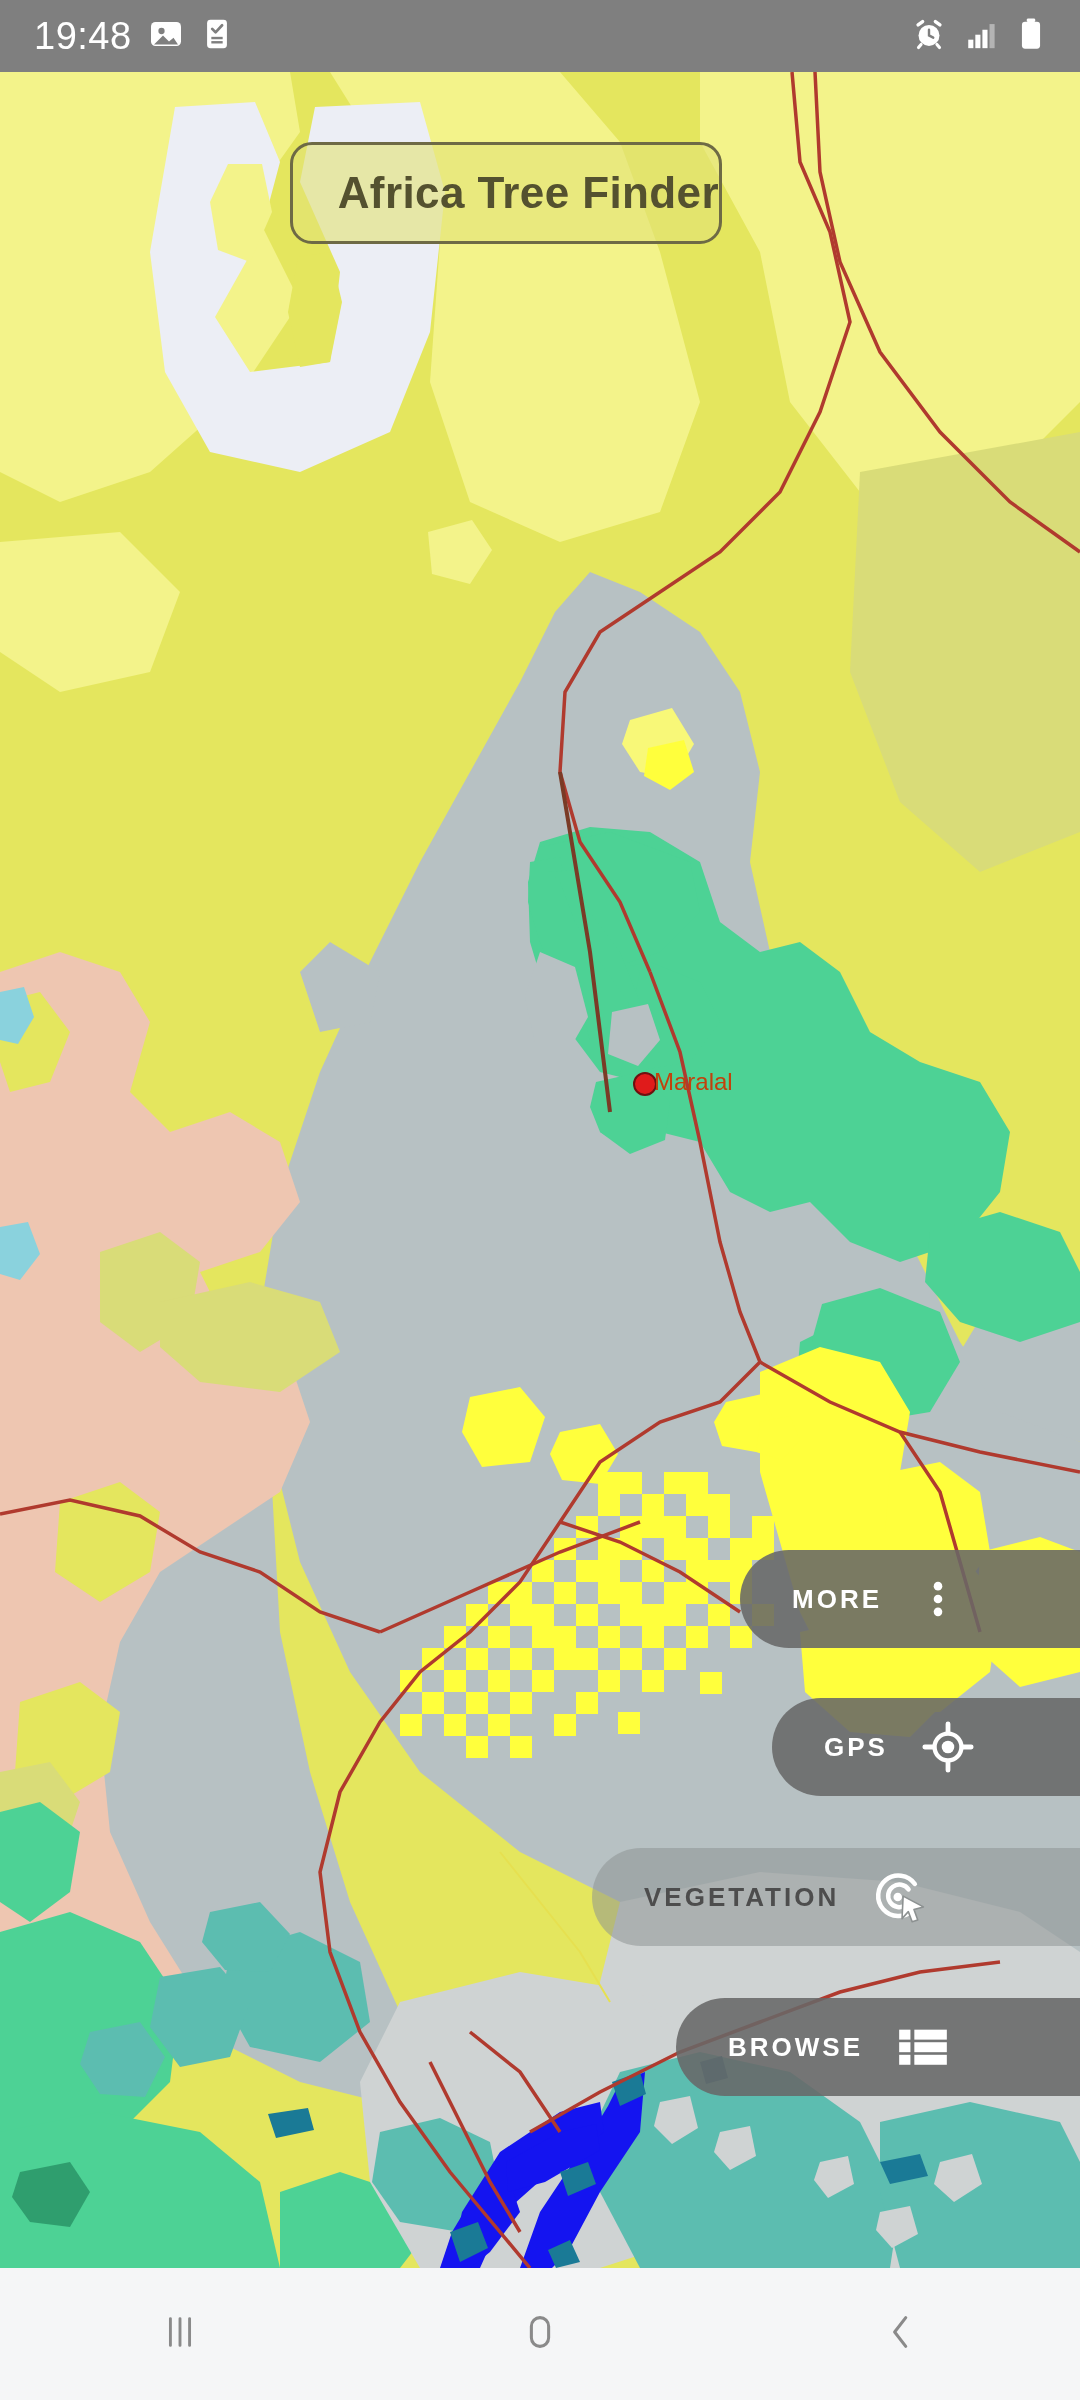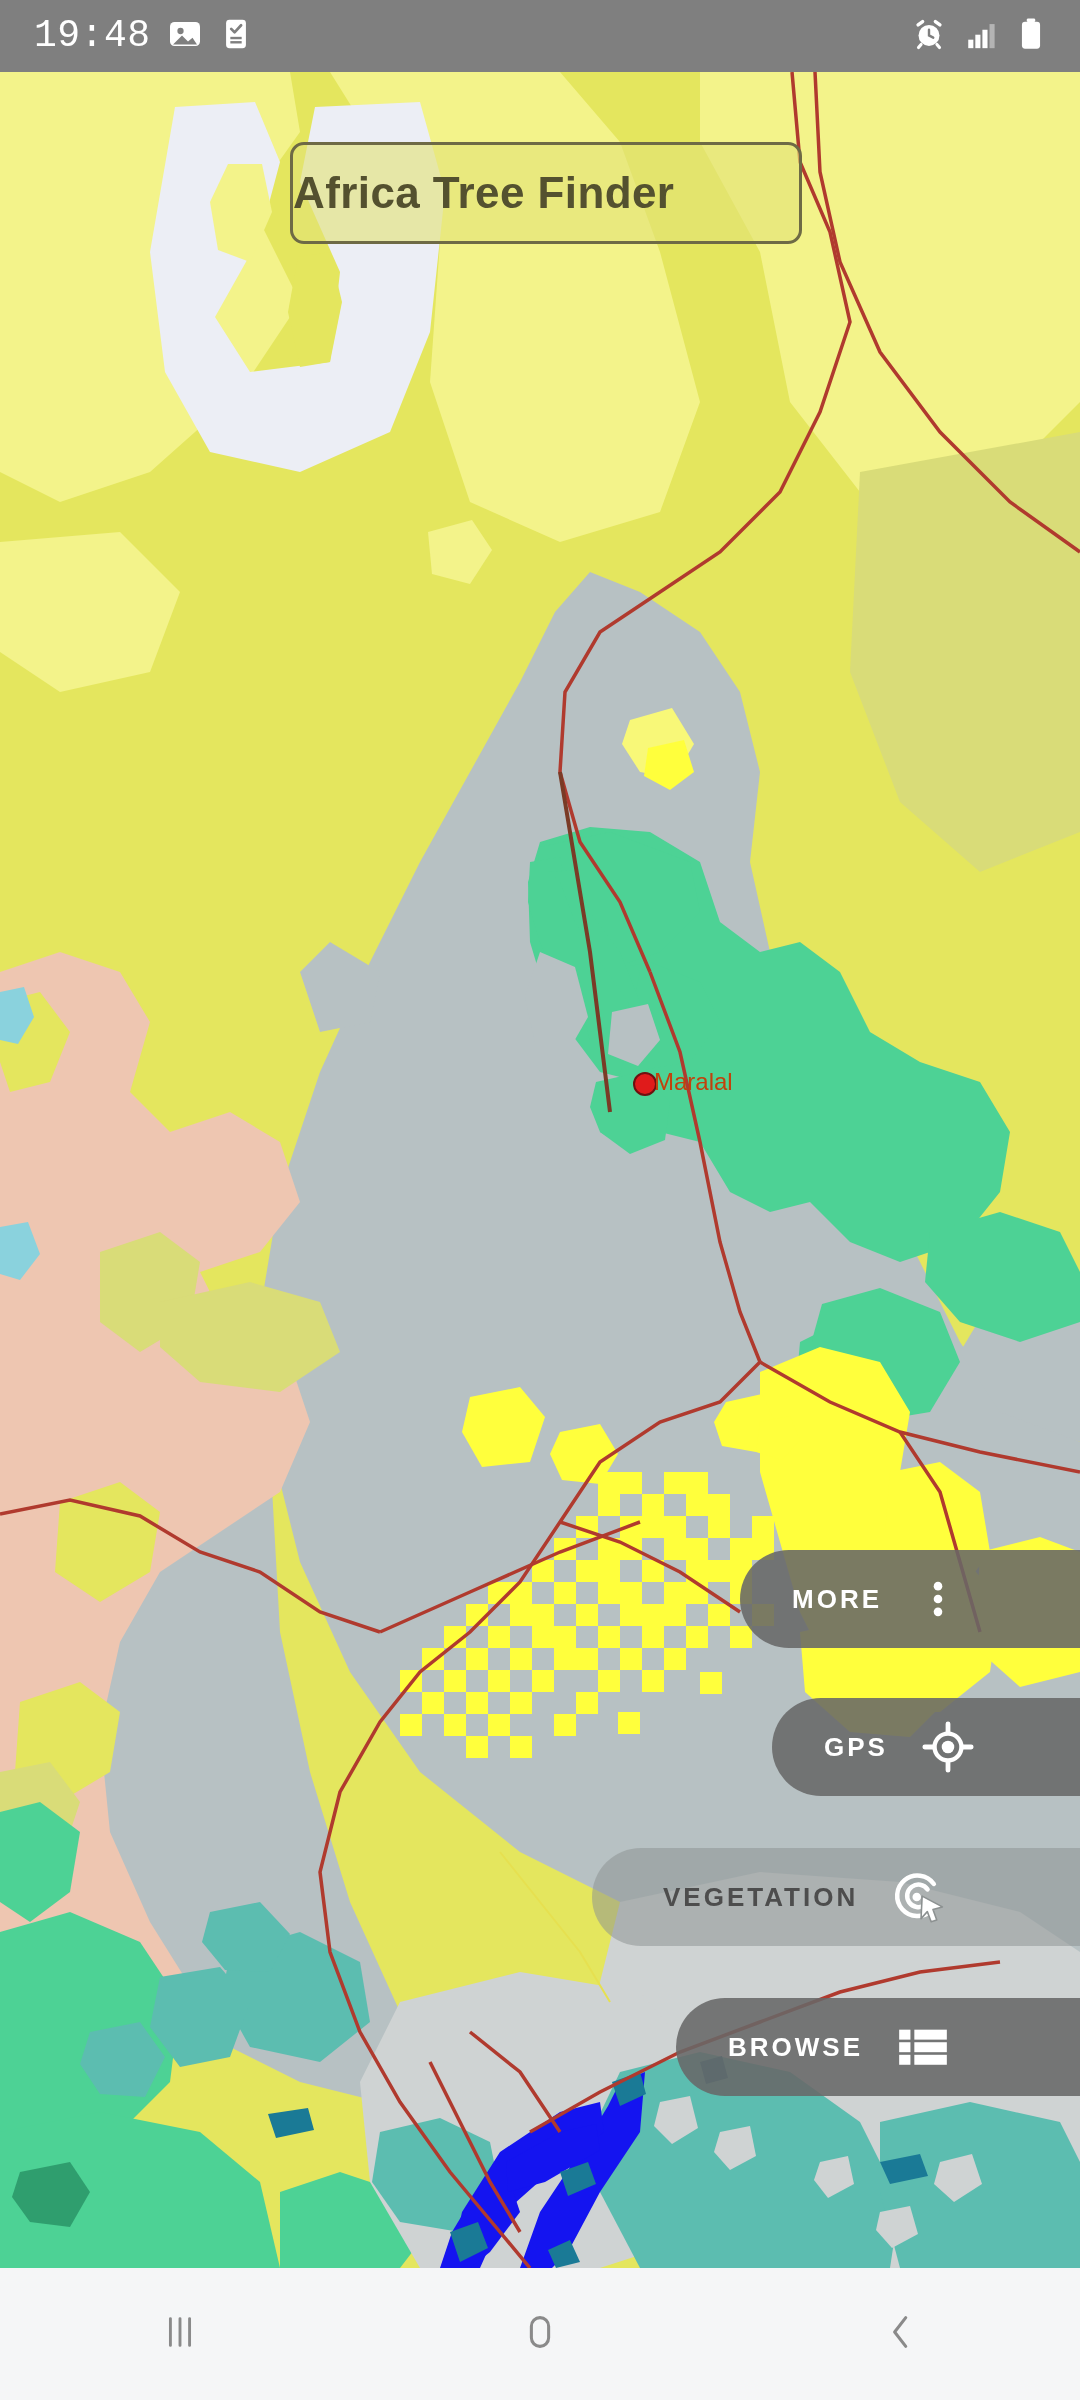--- a/index.html
+++ b/index.html
@@ -11,45 +11,44 @@
   }
   #screen { position:relative; width:1080px; height:2400px; overflow:hidden; }
 
   
   #status-bar {
     position:absolute; left:0; top:0; width:1080px; height:72px;
     background:#7f7f7f;
     display:flex; align-items:center;
     padding:0 34px;
     z-index:60;
-    font-family:Liberation Mono, monospace;
   }
   #status-left { display:flex; align-items:center; gap:16px; }
   #status-clock {
     color:#ffffff; font-size:38px; font-weight:400;
     letter-spacing:0.5px; line-height:1;
   }
   #status-right { margin-left:auto; display:flex; align-items:center; gap:18px; }
   .sb-icon { display:block; }
 
   
   #map {
     position:absolute; left:0; top:72px; width:1080px; height:2196px;
     background:#e4e65e; overflow:hidden;
   }
   #map svg { display:block; width:1080px; height:2196px; }
 
   
   #title-bar {
     position:absolute; left:290px; top:142px;
-    width:512px; height:102px;
+    width:432px; height:102px;
     background:rgba(226,226,120,0.62);
     border:3px solid #6e6a45;
-    border-radius:14px;
-    display:flex; align-items:center; justify-content:flex-start;
+    border-radius:22px;
+    display:flex; align-items:center; justify-content:flex-end;
     z-index:40;
   }
   #title-text {
     font-size:44px; font-weight:bold; color:#54512f;
     letter-spacing:0.4px; white-space:nowrap;
   }
 
   
   .action-btn {
     position:absolute;
@@ -64,21 +63,21 @@
   .action-btn .label {
     color:#ffffff; font-size:26px; font-weight:700;
     letter-spacing:3px; white-space:nowrap;
   }
   .action-btn .icon { display:flex; align-items:center; justify-content:center; flex:0 0 auto; }
 
   #btn-more     { left:740px; top:1550px;  width:400px; }
   #btn-gps      { left:772px; top:1698px;  width:368px; }
   #btn-veg      { left:592px; top:1848px;  width:548px;
                   background:rgba(140,145,145,0.52); }
-  #btn-veg .label { color:#4d4d4d;margin-left:19px; }
+  #btn-veg .label { color:#4d4d4d; }
   #btn-browse   { left:676px; top:1998px;  width:464px; }
 
   
   #nav-bar {
     position:absolute; left:0; top:2268px; width:1080px; height:132px;
     background:#f5f6f7;
     display:flex; align-items:center; justify-content:space-around;
     z-index:60;
   }
   .nav-btn {

